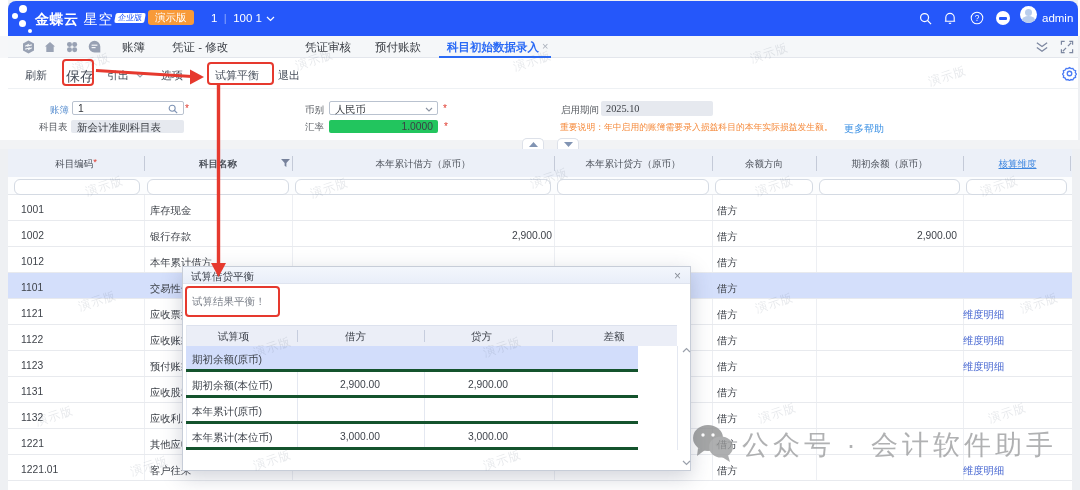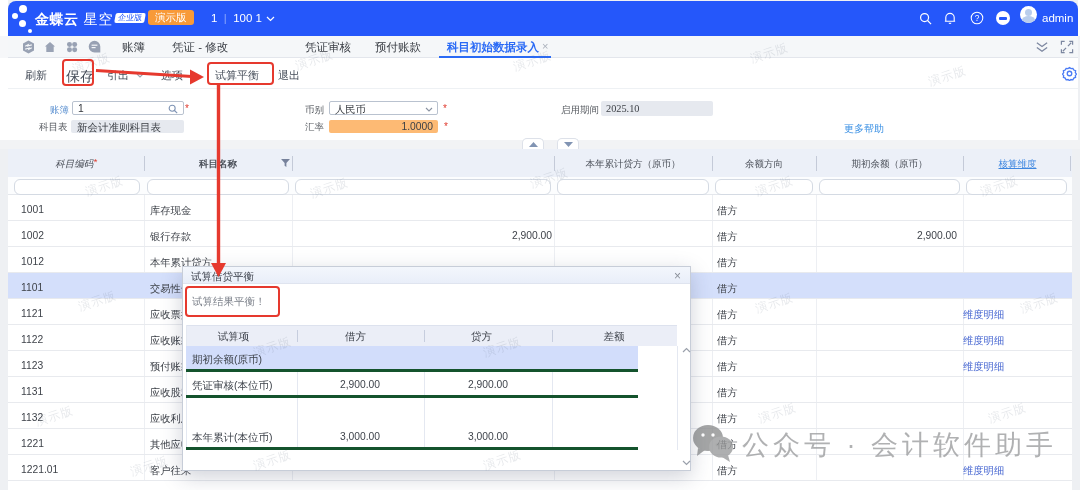--- a/index.html
+++ b/index.html
@@ -143,29 +143,30 @@
 
   <div class="abs" style="left:297px;top:15px;font-size:9.5px;color:#55595f;">币别</div>
   <div class="abs" style="left:321px;top:12px;width:109px;height:14px;border:1px solid #b9c2cf;border-radius:2px;background:#fff;">
     <div class="abs" style="left:5px;top:1px;font-size:10.3px;color:#33373d;">人民币</div>
     <svg class="abs" style="left:95px;top:5px;" width="8" height="5" viewBox="0 0 8 5">
         <path d="M1 1 L4 4 L7 1" fill="none" stroke="#8a93a2" stroke-width="1.1"></path>
       </svg>
   </div>
   <div class="abs" style="left:435px;top:14px;color:#e03a2e;font-size:10px;">*</div>
   <div class="abs" style="left:297px;top:32px;font-size:9.5px;color:#55595f;">汇率</div>
-  <div class="abs" style="left:321px;top:30.5px;width:109px;height:13px;background:#fdba74;border-radius:2px;">
+  <div class="abs" style="left:321px;top:30.5px;width:109px;height:13px;background:#22c55e;border-radius:2px;">
     <div class="abs" style="right:5px;top:1px;font-size:10.3px;color:#3b3f45;">1.0000</div>
   </div>
   <div class="abs" style="left:436px;top:32px;color:#e03a2e;font-size:10px;">*</div>
 
   <div class="abs" style="left:553px;top:15px;font-size:9.5px;color:#55595f;">启用期间</div>
   <div class="abs" style="left:593px;top:11.5px;width:112px;height:15px;background:#e6e9ef;border-radius:2px;font-family:Liberation Serif, serif;">
     <div class="abs" style="left:5px;top:2px;font-size:10.3px;color:#3b3f45;">2025.10</div>
   </div>
+  <div class="abs" style="left:552px;top:33px;font-size:8.8px;color:#f5893a;">重要说明：年中启用的账簿需要录入损益科目的本年实际损益发生额。</div>
   <div class="abs" style="left:836px;top:32.5px;font-size:10px;color:#3a90e4;">更多帮助</div>
 </div>
 
 <div class="abs" style="left:0px; top:140px; width:1080px; height:9px; background:#f2f3f5;"></div>
 <div class="abs" style="left:522px;top:138px;width:22px;height:11px;background:#fff;border:1px solid #dde1e9;border-bottom:none;border-radius:5px 5px 0 0;">
   <svg class="abs" style="left:6px;top:3px;" width="9" height="5" viewBox="0 0 9 5">
       <path d="M4.5 0 L9 5 L0 5 Z" fill="#8194b3"></path>
     </svg>
 </div>
 <div class="abs" style="left:557px;top:138px;width:22px;height:11px;background:#fff;border:1px solid #dde1e9;border-bottom:none;border-radius:5px 5px 0 0;">
@@ -177,25 +178,26 @@
 <div class="abs" id="grid" style="left:8px; top:149px; width:1064px; height:341px; background:#fff;">
 
   <div class="abs" style="left:0;top:0;width:1064px;height:28px;background:#ecf0f8;"></div>
   <div class="abs hsep" style="left:136px;"></div>
   <div class="abs hsep" style="left:284px;"></div>
   <div class="abs hsep" style="left:546px;"></div>
   <div class="abs hsep" style="left:704px;"></div>
   <div class="abs hsep" style="left:808px;"></div>
   <div class="abs hsep" style="left:955px;"></div>
   <div class="abs hsep" style="left:1062px;"></div>
-  <div class="abs hdr" style="left:0;width:136px;font-style:italic;">科目编码<span style="color:#e03a2e;position:relative;top:-2px;">*</span></div>
+  <div class="abs hdr" style="left:0;width:136px;">科目编码<span style="color:#e03a2e;position:relative;top:-2px;">*</span></div>
   <div class="abs hdr" style="left:136px;width:148px;font-weight:bold;">科目名称</div>
   <svg class="abs" style="left:273px;top:10px;" width="9" height="8" viewBox="0 0 10 9">
       <path d="M0 0 H10 L6 4.5 V9 L4 7.5 V4.5 Z" fill="#76819b"></path>
     </svg>
+  <div class="abs hdr" style="left:284px;width:262px;">本年累计借方（原币）</div>
   <div class="abs hdr" style="left:546px;width:158px;">本年累计贷方（原币）</div>
   <div class="abs hdr" style="left:704px;width:104px;">余额方向</div>
   <div class="abs hdr" style="left:808px;width:147px;">期初余额（原币）</div>
   <div class="abs hdr" style="left:955px;width:109px;color:#3f87e0;"><span style="text-decoration:underline;">核算维度</span></div>
 
   <div class="abs" style="left:0;top:28px;width:1064px;height:18px;background:#fcfdfe;border-bottom:1px solid #e4e7ec;"></div>
   <div class="abs fin" style="left:6px;width:126px;"></div>
   <div class="abs fin" style="left:139px;width:142px;"></div>
   <div class="abs fin" style="left:287px;width:256px;"></div>
   <div class="abs fin" style="left:549px;width:152px;"></div>
@@ -217,21 +219,21 @@
     </div>
   <div class="abs row" style="top:72px;">
       <span class="c1">1002</span>
       <span class="c2">银行存款</span>
       <span class="c3">2,900.00</span>
       <span class="c5">借方</span>
       <span class="c6">2,900.00</span>
     </div>
   <div class="abs row" style="top:98px;">
       <span class="c1">1012</span>
-      <span class="c2">本年累计贷方</span>
+      <span class="c2">本年累计借方</span>
       <span class="c5">借方</span>
     </div>
   <div class="abs row sel" style="top:124px;">
       <span class="c1">1101</span>
       <span class="c2">交易性金融资产</span>
       <span class="c5">借方</span>
     </div>
   <div class="abs row" style="top:150px;">
       <span class="c1">1121</span>
       <span class="c2">应收票据</span>
@@ -295,23 +297,26 @@
   <div class="abs dhdr" style="left:241px;width:115px;">贷方</div>
   <div class="abs dhdr" style="left:369px;width:124px;">差额</div>
   <div class="abs dvln" style="left:114px;"></div>
   <div class="abs dvln" style="left:241px;"></div>
   <div class="abs dvln" style="left:369px;"></div>
   <div class="abs dvln" style="left:494px;"></div>
   <div class="abs drow" style="top:79px;background:#d2ddfb;">
       <span class="d1">期初余额(原币)</span>
     </div>
   <div class="abs drow" style="top:105px;">
-      <span class="d1">凭证审核(本位币)</span>
+      <span class="d1">期初余额(本位币)</span>
       <span class="d2">2,900.00</span>
       <span class="d3">2,900.00</span>
+    </div>
+  <div class="abs drow" style="top:131px;">
+      <span class="d1">本年累计(原币)</span>
     </div>
   <div class="abs drow" style="top:157px;">
       <span class="d1">本年累计(本位币)</span>
       <span class="d2">3,000.00</span>
       <span class="d3">3,000.00</span>
     </div>
   <svg class="abs" style="left:499px;top:80px;" width="9" height="6" viewBox="0 0 9 6">
       <path d="M1 5 L4.5 1.5 L8 5" fill="none" stroke="#9aa0ab" stroke-width="1.2"></path>
     </svg>
   <svg class="abs" style="left:499px;top:193px;" width="9" height="6" viewBox="0 0 9 6">

